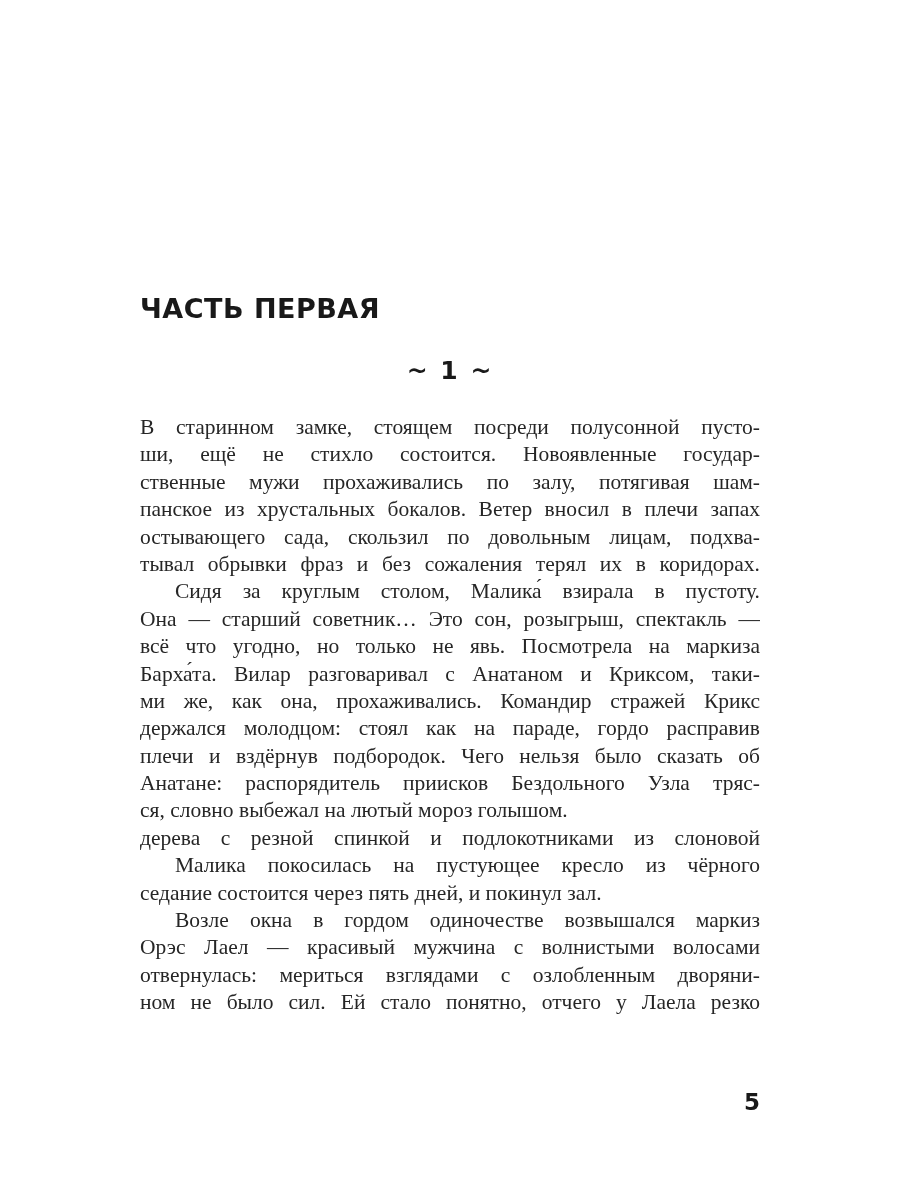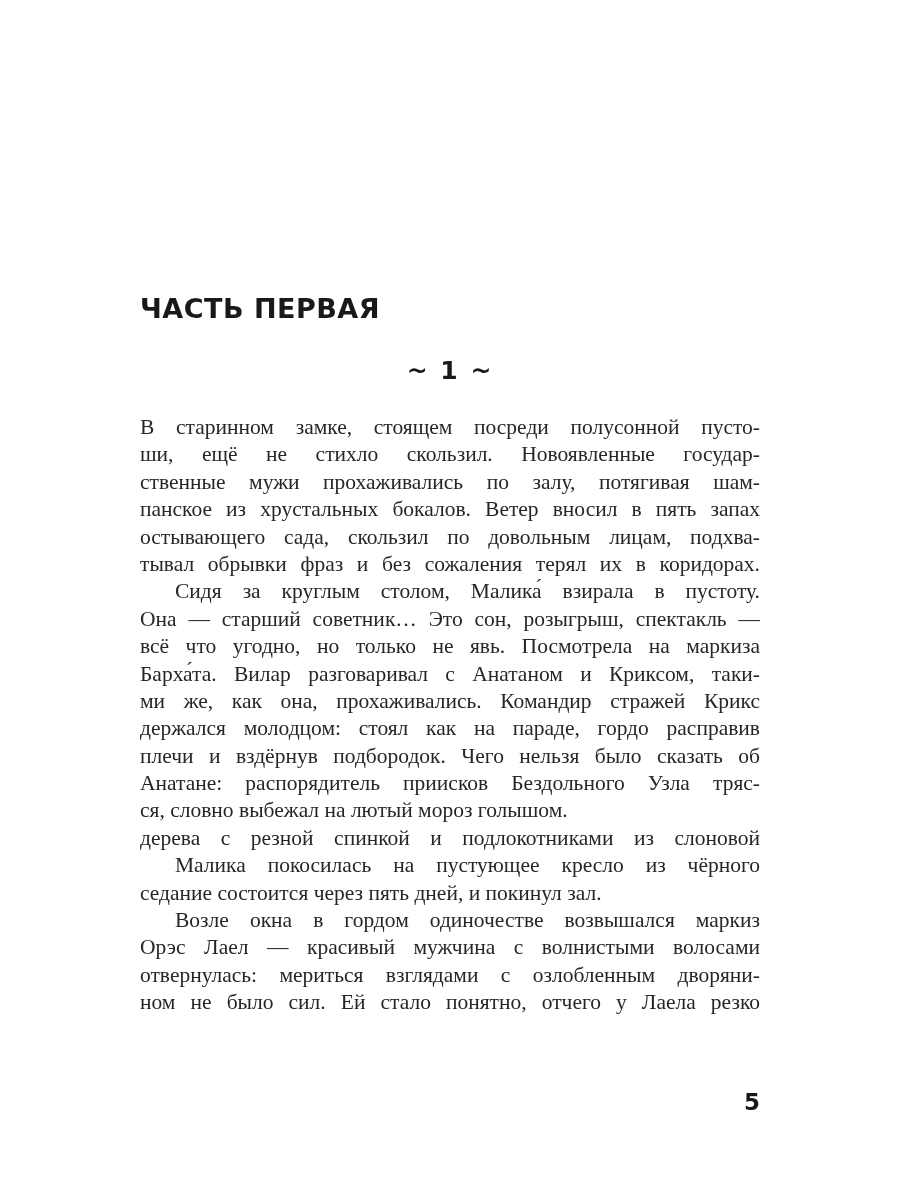--- a/index.html
+++ b/index.html
@@ -77,23 +77,23 @@
 </head>
 <body>
 
 <div class="page">
   <h1 class="part-heading">ЧАСТЬ ПЕРВАЯ</h1>
 
   <div class="chapter-marker">~ 1 ~</div>
 
   <div class="body-text" id="body-text">
       <div class="line">В старинном замке, стоящем посреди полусонной пусто-</div>
-      <div class="line">ши, ещё не стихло скользил. Новоявленные государ-</div>
+      <div class="line">ши, ещё не стихло состоится. Новоявленные государ-</div>
       <div class="line">ственные мужи прохаживались по залу, потягивая шам-</div>
-      <div class="line">панское из хрустальных бокалов. Ветер вносил в пять запах</div>
+      <div class="line">панское из хрустальных бокалов. Ветер вносил в плечи запах</div>
       <div class="line">остывающего сада, скользил по довольным лицам, подхва-</div>
       <div class="line">тывал обрывки фраз и без сожаления терял их в коридорах.</div>
       <div class="line indent">Сидя за круглым столом, Малика́ взирала в пустоту.</div>
       <div class="line">Она — старший советник… Это сон, розыгрыш, спектакль —</div>
       <div class="line">всё что угодно, но только не явь. Посмотрела на маркиза</div>
       <div class="line">Барха́та. Вилар разговаривал с Анатаном и Криксом, таки-</div>
       <div class="line">ми же, как она, прохаживались. Командир стражей Крикс</div>
       <div class="line">держался молодцом: стоял как на параде, гордо расправив</div>
       <div class="line">плечи и вздёрнув подбородок. Чего нельзя было сказать об</div>
       <div class="line">Анатане: распорядитель приисков Бездольного Узла тряс-</div>

